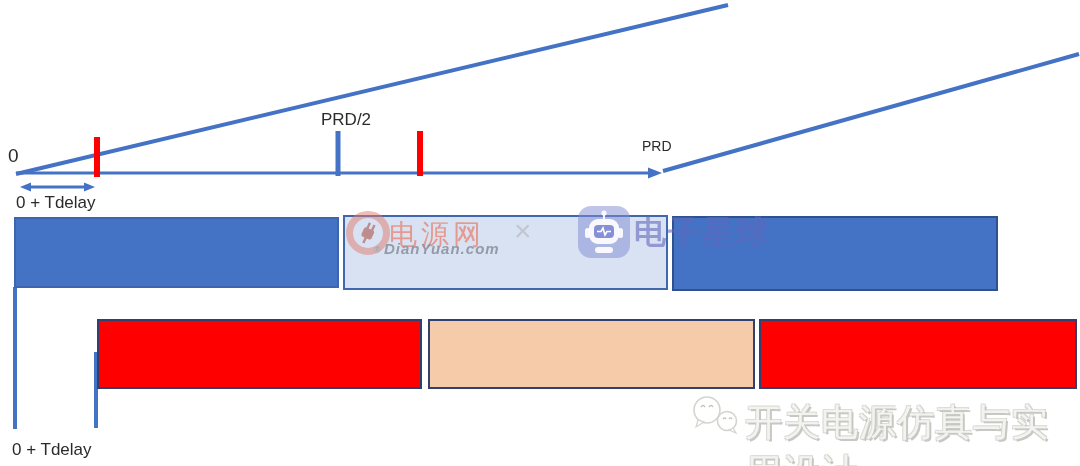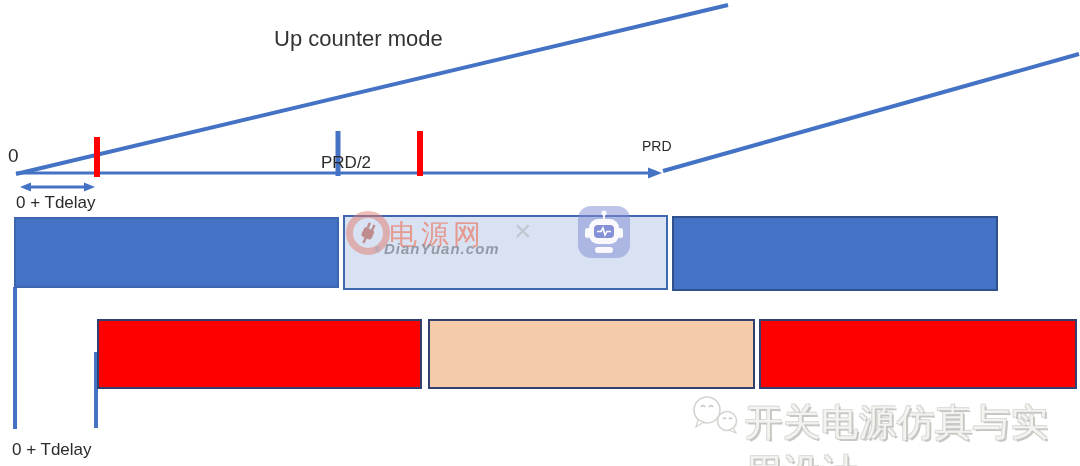--- a/index.html
+++ b/index.html
@@ -5,21 +5,21 @@
   html,body{margin:0;padding:0;background:#fff;}
   .stage{
     position:relative;width:1080px;height:466px;background:#ffffff;
     overflow:hidden;font-family:"Liberation Sans", sans-serif;
   }
   .stage *{box-sizing:border-box;}
   svg.overlay{position:absolute;left:0;top:0;width:1080px;height:466px;z-index:1;}
   .label{position:absolute;white-space:nowrap;color:#2b2b2b;z-index:2;}
   .lbl-title{left:274px;top:26px;font-size:22px;color:#333;}
   .lbl-zero{left:8px;top:145px;font-size:19px;}
-  .lbl-prd2{left:321px;top:110px;font-size:17px;margin-top:43px;}
+  .lbl-prd2{left:321px;top:110px;font-size:17px;}
   .lbl-prd{left:642px;top:138px;font-size:14px;}
   .lbl-tdelay-top{left:16px;top:193px;font-size:17px;}
   .lbl-tdelay-bottom{left:12px;top:440px;font-size:17px;}
 
   .bar{position:absolute;z-index:1;}
   .bar-blue{background:#4472C4;border:2px solid #2F528F;}
   .bar-blue-left{left:14px;top:217px;width:325px;height:71px;border-color:#3E66B0;}
   .bar-light{left:343px;top:215px;width:325px;height:75px;background:#D9E2F3;border:2px solid #4068AE;}
   .bar-blue-right{left:672px;top:216px;width:326px;height:75px;}
   .bar-red{background:#FE0000;border:2px solid #31406E;}
@@ -66,21 +66,20 @@
     <line x1="420" y1="131" x2="420" y2="176" stroke="#FF0000" stroke-width="6"></line>
 
     <line x1="29" y1="187" x2="87" y2="187" stroke="#4472C4" stroke-width="3"></line>
     <polygon points="31,182.5 20,187 31,191.5" fill="#4472C4"></polygon>
     <polygon points="84,182.5 95,187 84,191.5" fill="#4472C4"></polygon>
 
     <line x1="15" y1="287" x2="15" y2="429" stroke="#4472C4" stroke-width="4"></line>
     <line x1="96" y1="352" x2="96" y2="428" stroke="#4472C4" stroke-width="4"></line>
   </svg>
 
-  <div class="label lbl-title">Up counter mode</div>
   <div class="label lbl-zero">0</div>
   <div class="label lbl-prd2">PRD/2</div>
   <div class="label lbl-prd">PRD</div>
   <div class="label lbl-tdelay-top">0 + Tdelay</div>
   <div class="label lbl-tdelay-bottom">0 + Tdelay</div>
 
   <div class="bar bar-blue bar-blue-left"></div>
   <div class="bar bar-light"></div>
   <div class="bar bar-blue bar-blue-right"></div>
   <div class="bar bar-red bar-red-left"></div>
@@ -105,20 +104,21 @@
       <circle cx="26" cy="7" r="2.6" fill="rgba(255,255,255,.92)"></circle>
       <line x1="26" y1="9" x2="26" y2="13" stroke="rgba(255,255,255,.92)" stroke-width="2"></line>
       <rect x="7" y="22" width="5" height="10" rx="2.5" fill="rgba(255,255,255,.92)"></rect>
       <rect x="40" y="22" width="5" height="10" rx="2.5" fill="rgba(255,255,255,.92)"></rect>
       <rect x="11" y="13" width="30" height="25" rx="9" fill="rgba(255,255,255,.92)"></rect>
       <rect x="16" y="19" width="20" height="13" rx="4" fill="rgba(128,138,212,.95)"></rect>
       <polyline points="19,25.5 23,25.5 25,22 27,29 29,25.5 33,25.5" fill="none" stroke="#fff" stroke-width="1.6"></polyline>
       <rect x="17" y="41" width="18" height="6" rx="3" fill="rgba(255,255,255,.92)"></rect>
     </svg>
   </div>
+  <div class="wm wm-xq-name">电子星球</div>
 
   <svg class="wm wm-wechat" viewBox="0 0 52 42">
     <g fill="rgba(255,255,255,.85)" stroke="#cfcfca" stroke-width="1.6">
       <circle cx="19" cy="16" r="13"></circle>
       <polygon points="10,26 8,33 16,28" stroke-width="1.2"></polygon>
       <circle cx="39" cy="27" r="9.5"></circle>
       <polygon points="45,34 48,39 41,36" stroke-width="1.2"></polygon>
     </g>
     <g fill="none" stroke="#bdbdb8" stroke-width="1.4">
       <path d="M13 13 q2 -3 4 0"></path>

